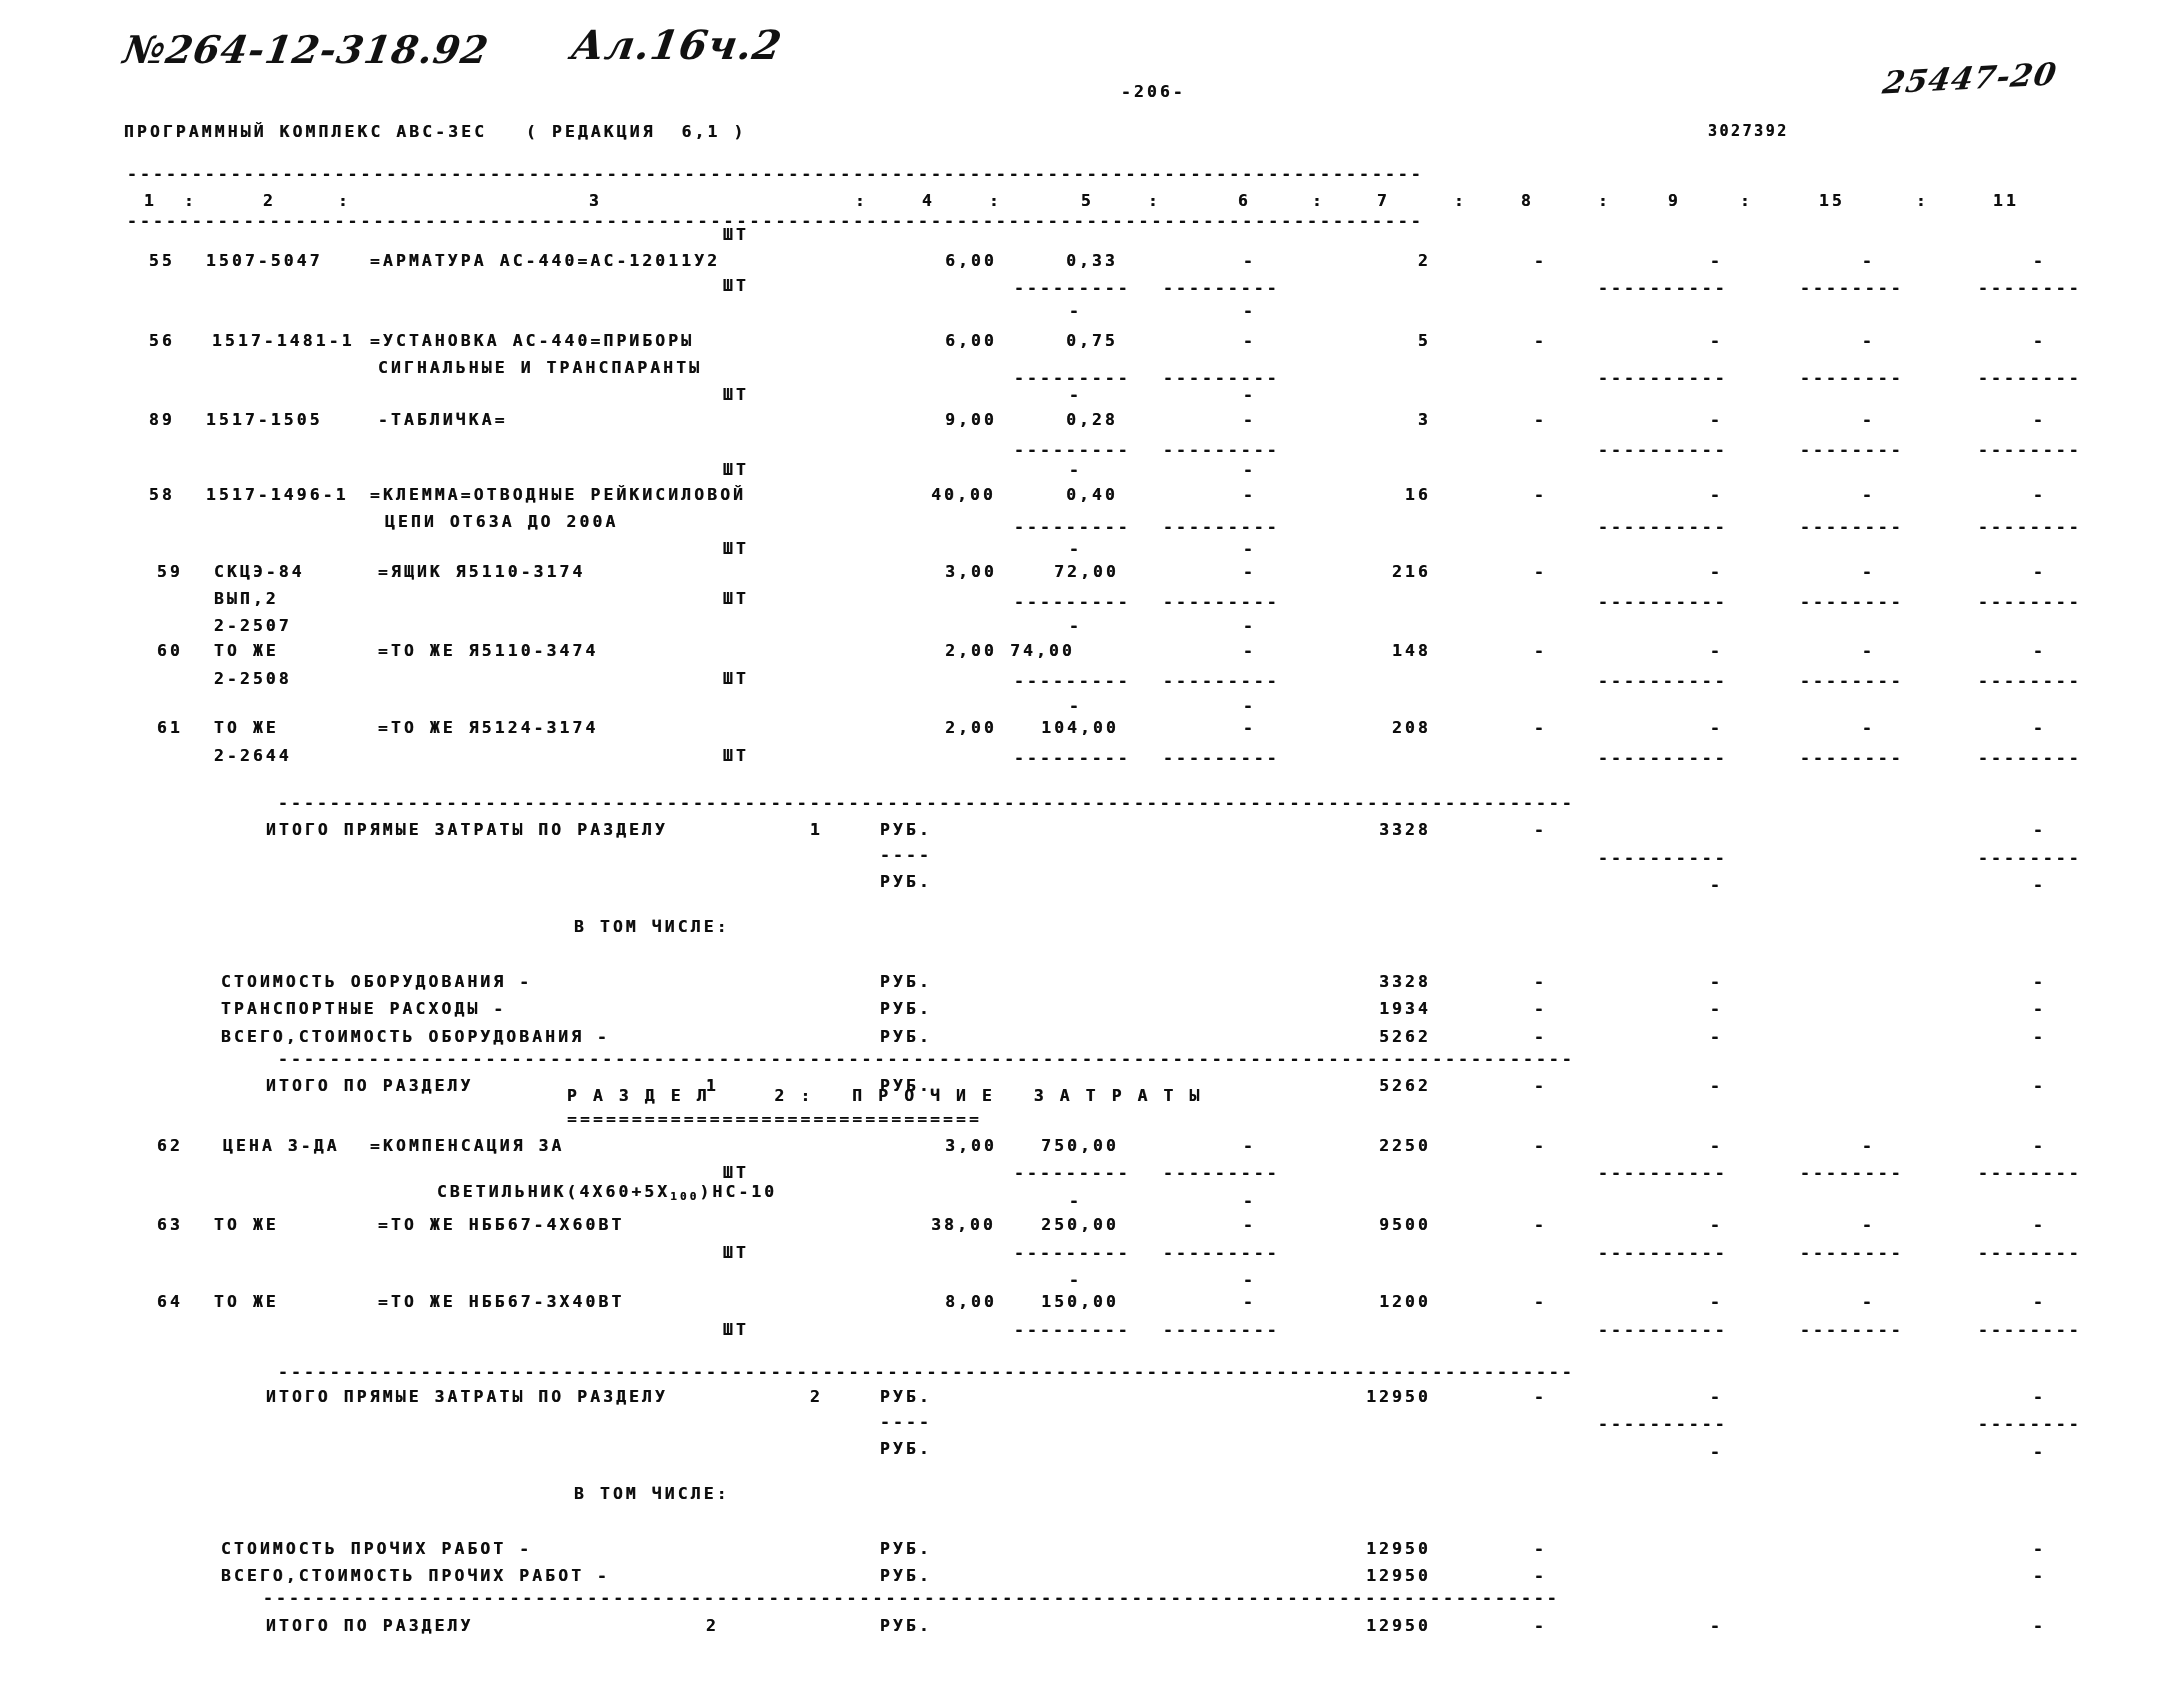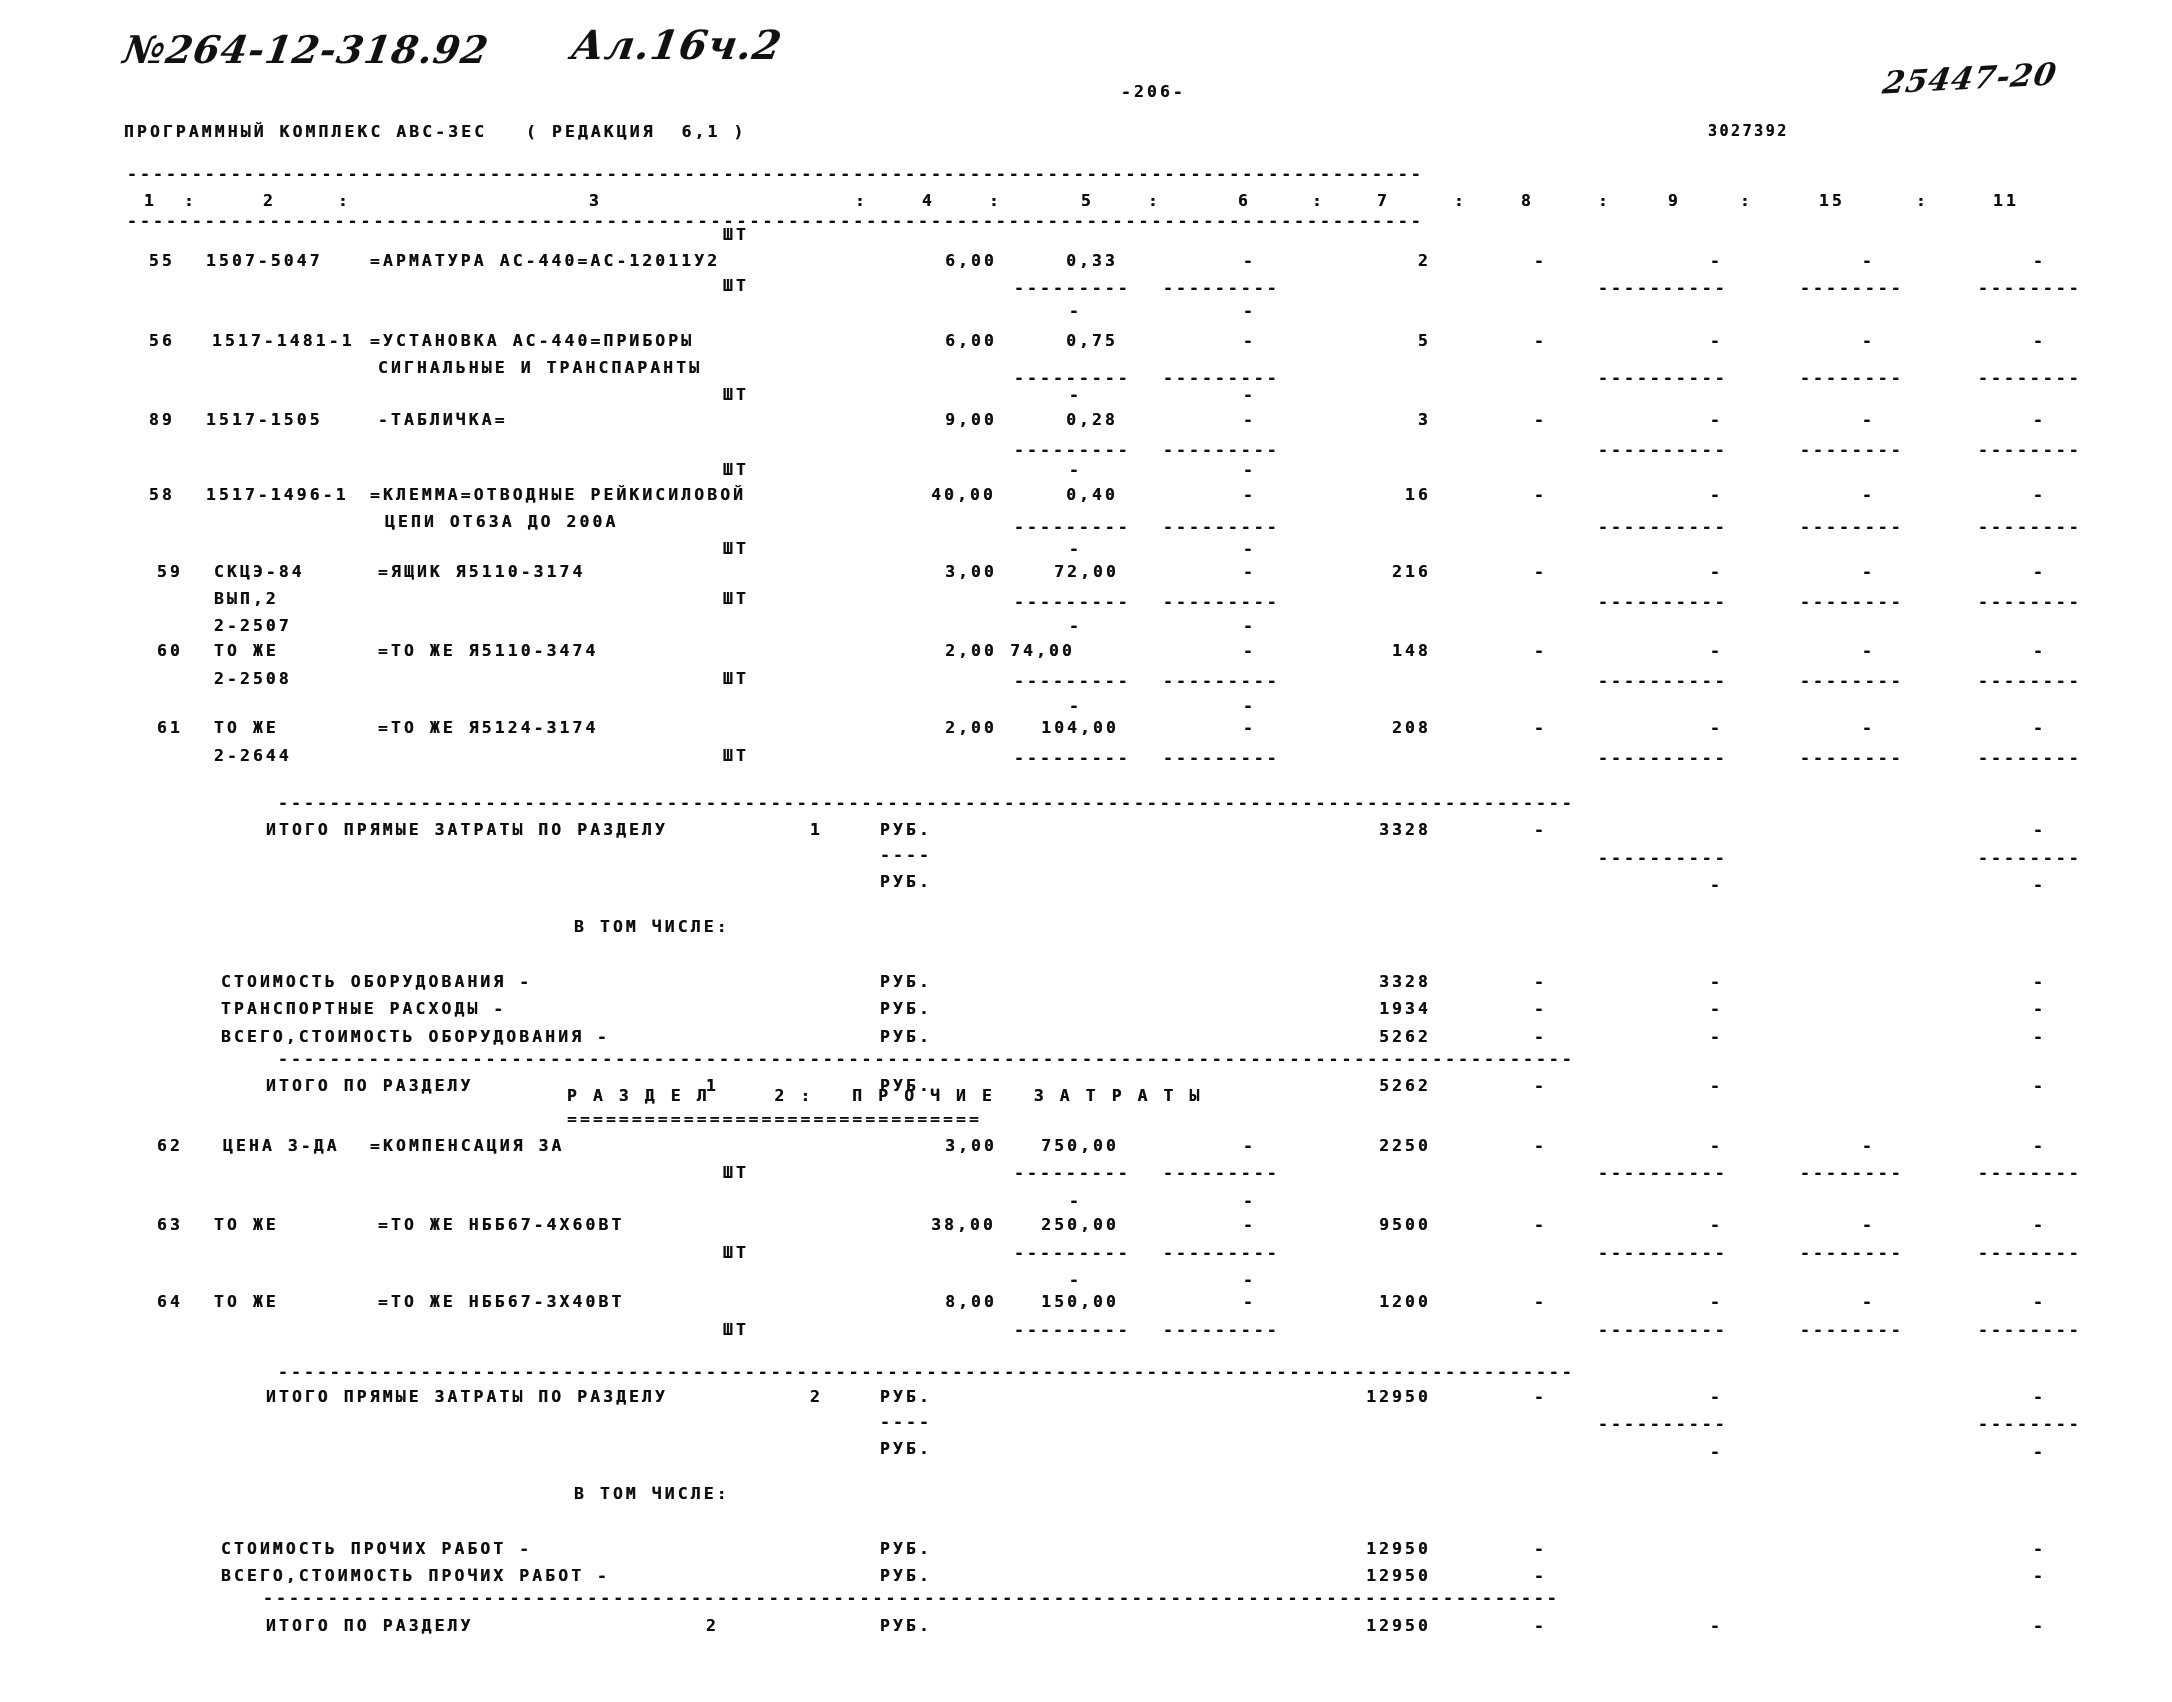--- a/index.html
+++ b/index.html
@@ -279,20 +279,23 @@
   <div class="dm" style="left:1534px;top:1076px;">-</div>
   <div class="dm" style="left:1710px;top:1076px;">-</div>
   <div class="dm" style="left:2033px;top:1076px;">-</div>
 
   <div class="dm" style="left:567px;top:1086px;">Р А З Д Е Л     2 :   П Р О Ч И Е   З А Т Р А Т Ы</div>
   <div class="rule" style="left:567px;top:1109px;">================================</div>
 
   <div class="dm" style="left:157px;top:1136px;">62</div>
   <div class="dm" style="left:223px;top:1136px;text-align:center;">ЦЕНА З-ДА</div>
   <div class="dm" style="left:370px;top:1136px;">=КОМПЕНСАЦИЯ ЗА</div>
+  <div class="dm" style="left:385px;top:1163px;">
+    <span>СВЕТИЛЬНИК(4Х60+5Х</span><span class="sub">100</span><span>)НС-10</span>
+  </div>
   <div class="dm num" style="left:917px;top:1136px;width:80px;">3,00</div>
   <div class="dm num" style="left:1002px;top:1136px;width:117px;">750,00</div>
   <div class="dm" style="left:1243px;top:1136px;">-</div>
   <div class="dm num" style="left:1322px;top:1136px;width:109px;">2250</div>
   <div class="dm" style="left:1534px;top:1136px;">-</div>
   <div class="dm" style="left:1710px;top:1136px;">-</div>
   <div class="dm" style="left:1862px;top:1136px;">-</div>
   <div class="dm" style="left:2033px;top:1136px;">-</div>
   <div class="dm" style="left:723px;top:1163px;">ШТ</div>
   <div class="rule sm" style="left:1014px;top:1163px;">---------</div>

